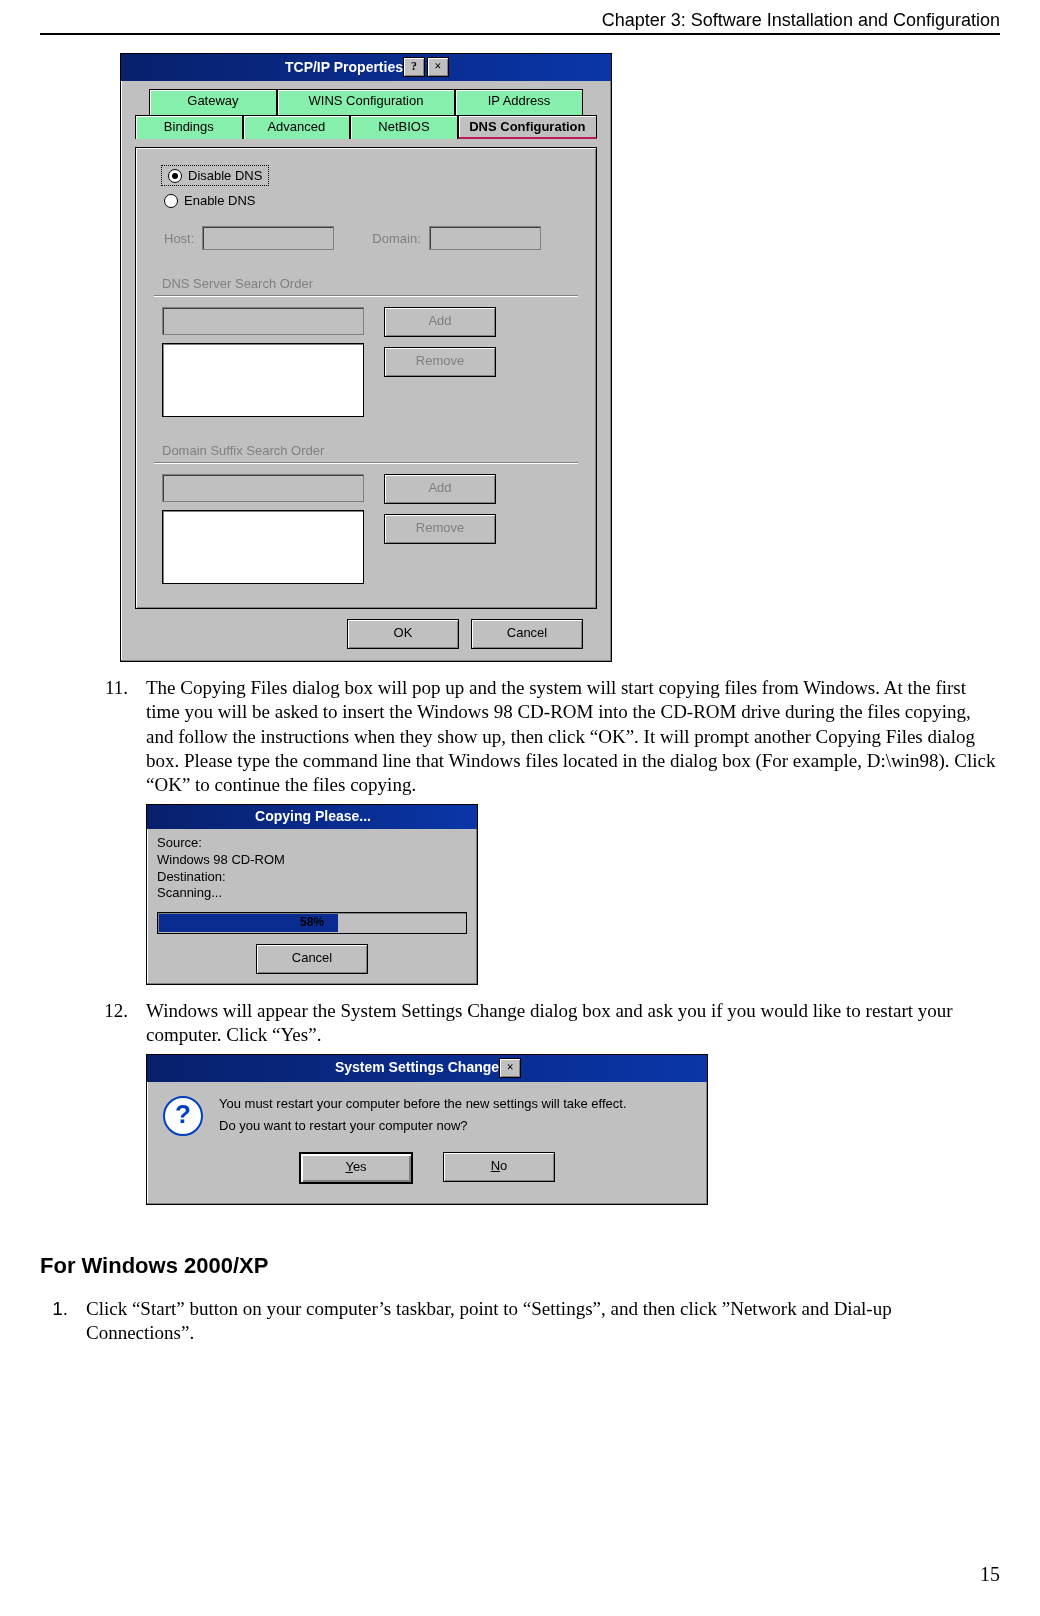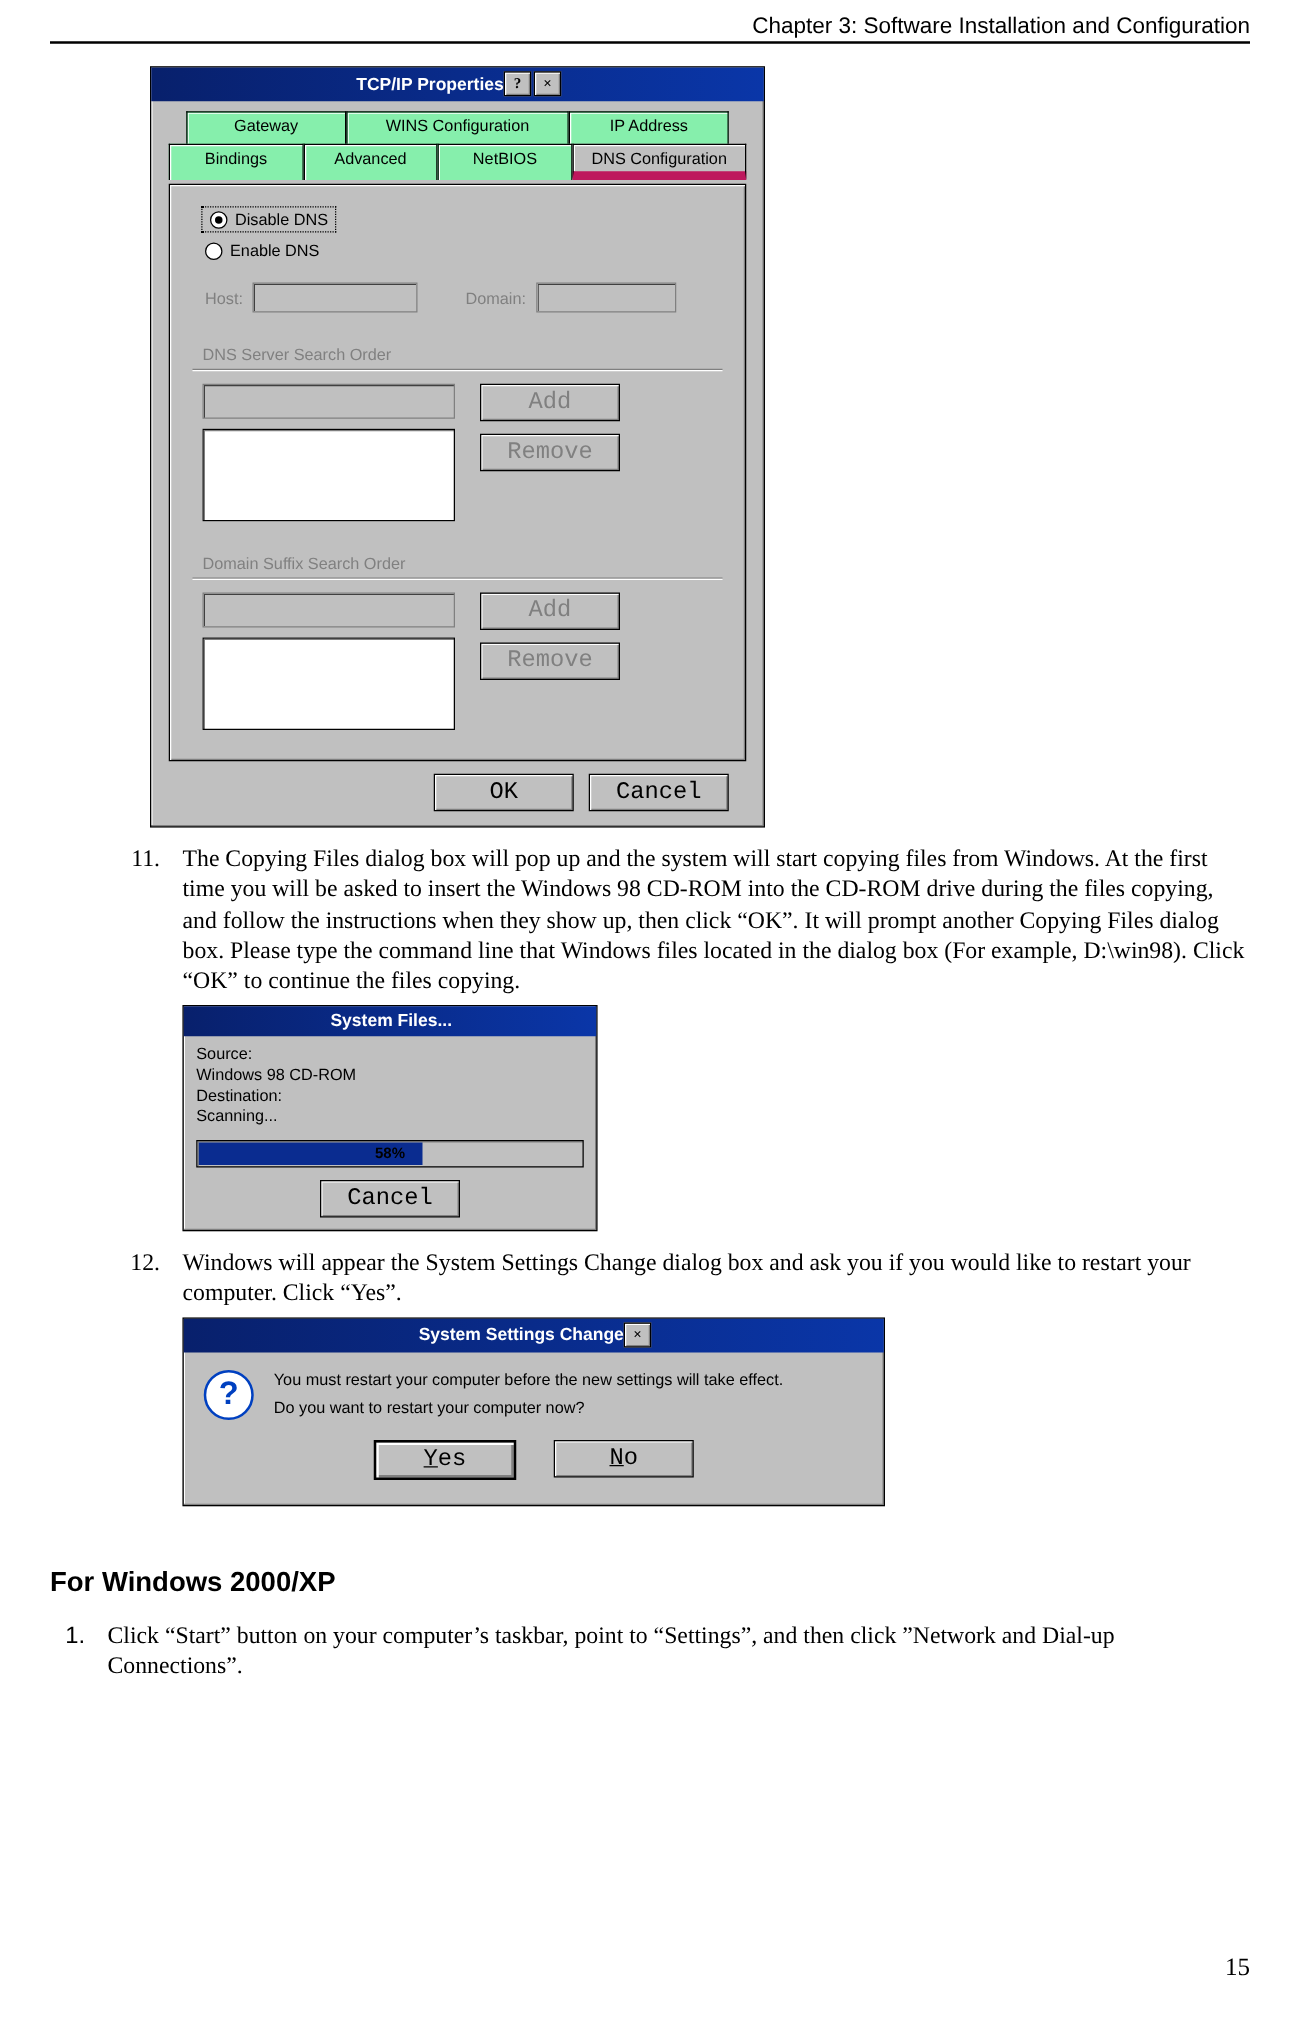--- a/index.html
+++ b/index.html
@@ -15,37 +15,37 @@
   .wbtn{width:20px;height:18px;background:#c0c0c0;border:1px solid #000;box-shadow:inset 1px 1px 0 #fff,inset -1px -1px 0 #808080;font-family:Tahoma;font-size:12px;font-weight:bold;color:#000;text-align:center;line-height:16px}
   
   .tcp{width:490px;margin-left:20px}
   .tcp-body{padding:8px 14px 12px 14px}
   .tabs{position:relative;height:58px}
   .tabrow{display:flex}
   .tab{font-family:"MS Sans Serif",Tahoma,sans-serif;font-size:13px;background:#86efac;border:1px solid #000;border-bottom:none;box-shadow:inset 1px 1px 0 #fff;padding:3px 0;text-align:center}
   .tabs .row1 .tab{height:20px}
   .tabs .row1{position:absolute;top:0;left:14px;right:14px}
   .tabs .row2{position:absolute;top:26px;left:0;right:0}
-  .tab.sel{background:#c0c0c0;font-weight:normal;border-bottom:7px solid #be185d}
+  .tab.sel{background:#c0c0c0;font-weight:bold;border-bottom:2px solid #be185d}
   .tabpanel{border:1px solid #000;box-shadow:inset 1px 1px 0 #fff,inset -1px -1px 0 #808080;background:#c0c0c0;padding:16px 18px 24px 18px;min-height:460px;box-sizing:border-box}
   .opt{display:flex;align-items:center;gap:6px;font-family:"MS Sans Serif",Tahoma,sans-serif;font-size:13px;margin:4px 0 10px 10px}
   .opt.sel{outline:1px dotted #000;outline-offset:2px;width:max-content;padding:0 4px}
   .radio{width:12px;height:12px;border:1px solid #000;border-radius:50%;background:#fff;position:relative}
   .radio.on::after{content:"";position:absolute;inset:3px;background:#000;border-radius:50%}
   .disabled{color:#808080}
   .fld-row{display:flex;align-items:center;gap:8px;margin:18px 0 0 10px}
   .lbl{font-family:"MS Sans Serif",Tahoma,sans-serif;font-size:13px}
   .txt{height:22px;background:#c0c0c0;border:1px solid #808080;box-shadow:inset 1px 1px 0 #404040}
   .grp-title{font-family:"MS Sans Serif",Tahoma,sans-serif;font-size:13px;margin:26px 0 0 8px}
   .grp-line{border-top:1px solid #808080;border-bottom:1px solid #fff;margin:4px 0 10px 0}
   .grp-row{display:flex;align-items:flex-start;gap:20px;margin-left:8px}
   .ipbox{height:26px;width:200px;background:#c0c0c0;border:1px solid #808080;box-shadow:inset 1px 1px 0 #404040}
   .listbox{height:72px;width:200px;background:#fff;border:1px solid #000;box-shadow:inset 1px 1px 0 #808080;margin-top:8px}
   .btncol{display:flex;flex-direction:column;gap:10px}
-  .btn9x{width:110px;height:28px;font-family:Liberation Mono, monospace;font-size:19px;background:#c0c0c0;border:1px solid #000;box-shadow:inset 1px 1px 0 #fff,inset -1px -1px 0 #808080;text-align:center;line-height:26px}
+  .btn9x{width:110px;height:28px;font-family:Liberation Sans, sans-serif;font-size:13px;background:#c0c0c0;border:1px solid #000;box-shadow:inset 1px 1px 0 #fff,inset -1px -1px 0 #808080;text-align:center;line-height:26px}
   .btn9x.dis{color:#808080}
   .dlg-actions{display:flex;justify-content:flex-end;gap:12px;padding:10px 14px 0 0}
   
   .step{display:flex;gap:18px;margin:14px 0 0 0;font-size:19px;line-height:1.28}
   .num{width:28px;text-align:right;flex:none}
   
   .cf{width:330px;margin-top:6px}
   .cf-body{padding:6px 10px 10px 10px;font-family:"MS Sans Serif",Tahoma,sans-serif;font-size:13px}
   .prog-outer{height:20px;background:#c0c0c0;border:1px solid #000;box-shadow:inset 1px 1px 0 #808080;margin:10px 0;position:relative}
   .prog-fill{position:absolute;left:1px;top:1px;bottom:1px;background:#0a2c90}
@@ -144,21 +144,21 @@
       </div>
     </div>
 
     <div class="step">
       <div class="num">11.</div>
       <div>
         <span>The Copying Files dialog box will pop up and the system will start copying files from Windows. At the first time you will be asked to insert the Windows 98 CD-ROM into the CD-ROM drive during the files copying, and follow the instructions when they show up, then click “OK”. It will prompt another Copying Files dialog box. Please type the command line that Windows files located in the dialog box (For example, D:\win98). Click “OK” to continue the files copying.</span>
         
         <div class="win cf">
           <div class="titlebar">
-            <span>System Files...</span>
+            <span>Copying Please...</span>
           </div>
           <div class="cf-body">
             <div>Source:</div>
             <div>Windows 98 CD-ROM</div>
             <div>Destination:</div>
             <div>Scanning...</div>
             <div class="prog-outer">
               <div class="prog-fill" style="width:58%"></div>
               <div class="prog-label">58%</div>
             </div>

